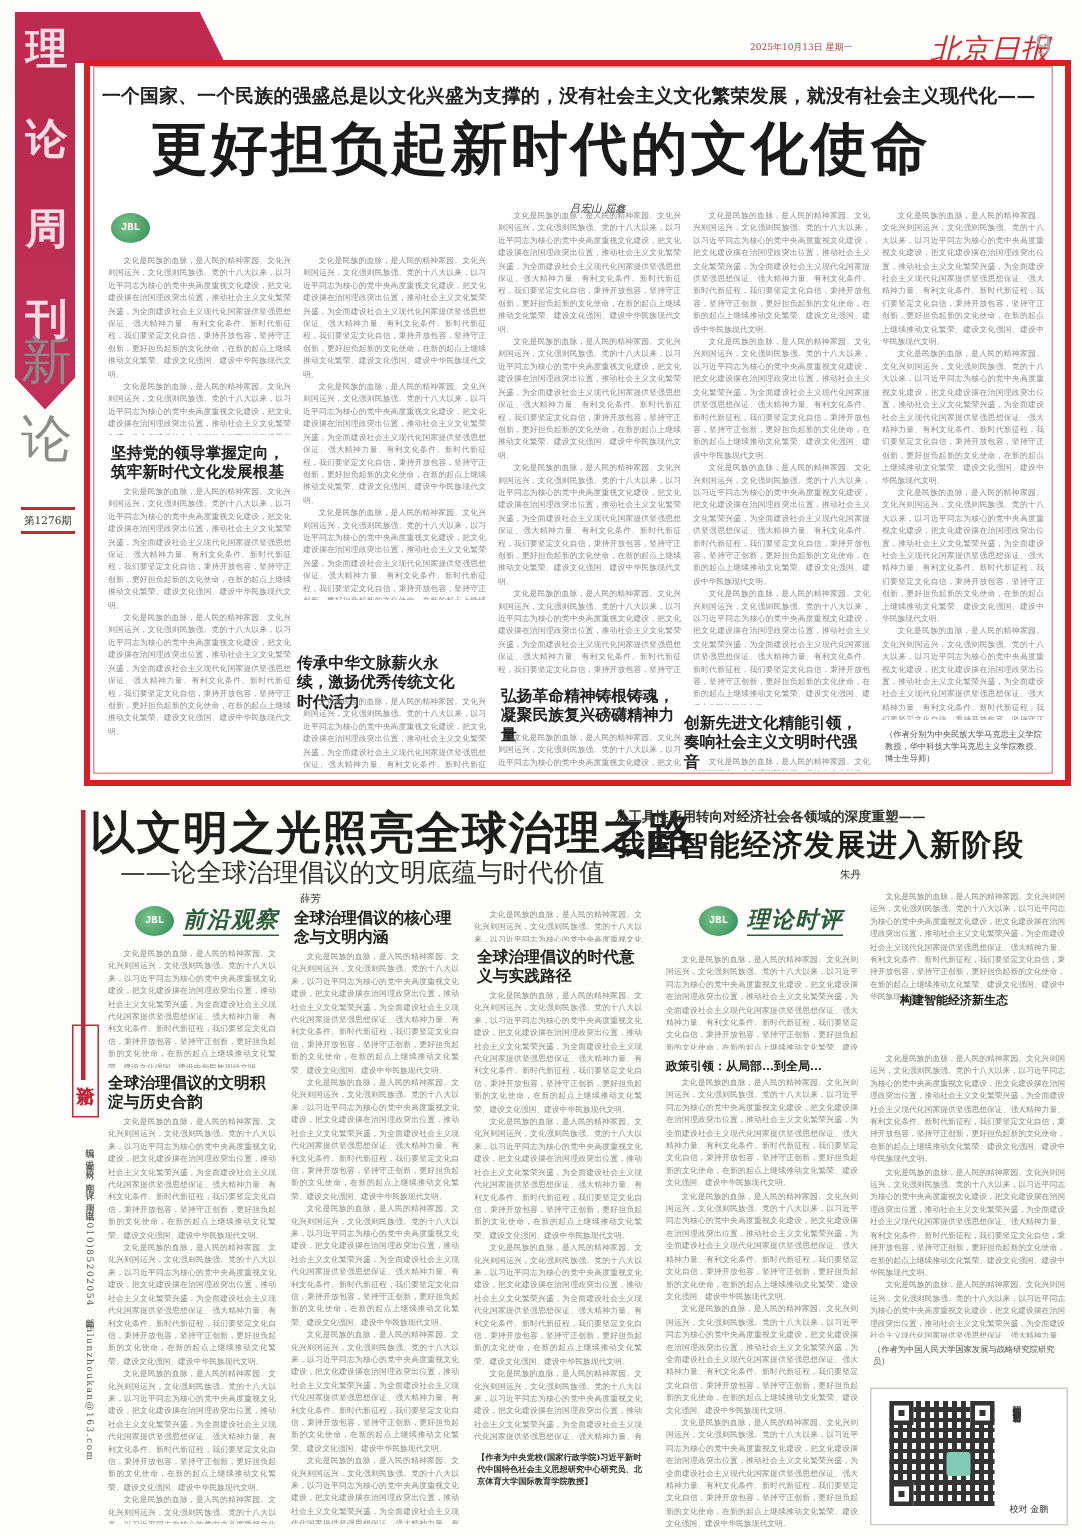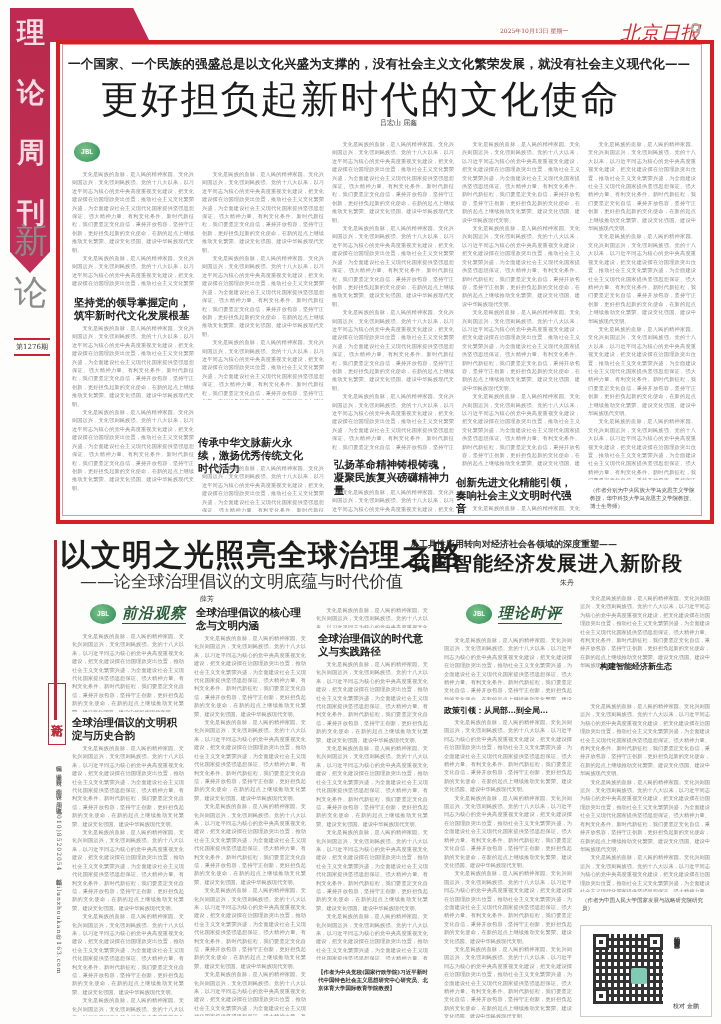--- a/index.html
+++ b/index.html
@@ -22,22 +22,22 @@
   .left-redline2 { left:54px; top:540px; width:3px; height:180px; background:#c0283a; }
 
   
   .box { left:56px; top:40px; width:650px; height:476px; border:4px solid #d81f26; background:#fff; }
   .box-inner { left:62px; top:44px; width:638px; height:470px; border:1px solid #e79494; }
   .dateline { left:500px; top:27px; font-size:6px; color:#a44; }
   .logo-text { left:620px; top:20px; font-size:20px; color:#d12a2f; font-style:italic; font-family:"DejaVu Serif", serif; }
   .page-num { left:690px; top:20px; font-size:18px; color:#aaa; }
   .kicker { left:68px; top:56px; width:640px; font-size:12.5px; font-weight:bold; color:#222; letter-spacing:0.2px; white-space:nowrap; }
   .headline { left:0; top:74px; width:721px; text-align:center; font-family:"DejaVu Sans", sans-serif;
-    font-size:38px; font-weight:normal; color:#1a1a1a; letter-spacing:2px; }
-  .byline { left:380px; top:118px; font-size:7px; color:#333; }
+    font-size:38px; font-weight:bold; color:#1a1a1a; letter-spacing:2px; }
+  .byline { left:380px; top:134px; font-size:7px; color:#333;font-style:italic; }
 
   .section-head { display:flex; align-items:center; gap:6px; }
   .badge { width:26px; height:20px; border-radius:50%; background:radial-gradient(circle at 40% 40%,#7cc48a,#2e8b57);
     color:#fff; font-size:7px; font-weight:bold; display:flex; align-items:center; justify-content:center; font-family:Liberation Mono, monospace; }
   .sec-title { font-size:15px; font-weight:bold; color:#b12a3a; border-bottom:1px solid #b12a3a; letter-spacing:1px; }
   .sec-title.green { color:#2b5d3a; border-bottom-color:#2b5d3a;font-style:italic; }
 
   .col { font-size:5.2px; line-height:8.4px; color:#888; text-align:justify; overflow:hidden; }
   .col p { margin:0; text-indent:2em; }
   .sub { font-size:10.5px; font-weight:bold; color:#222; line-height:13px; text-align:left; }

